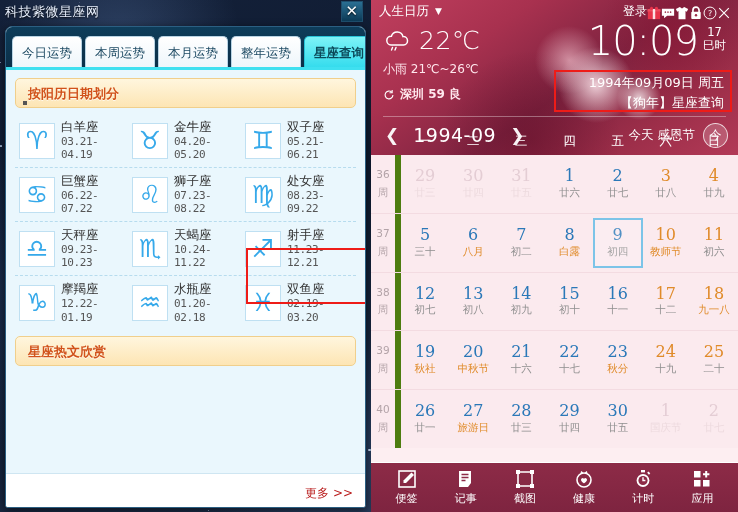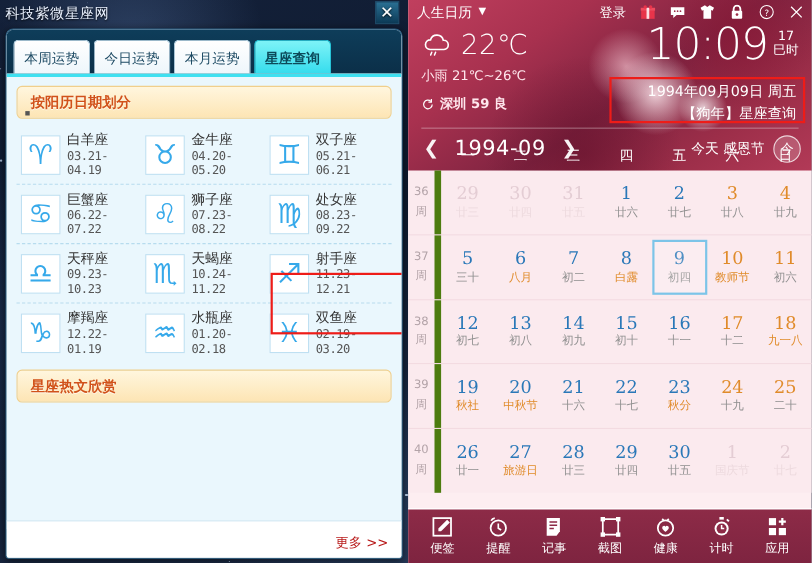--- a/index.html
+++ b/index.html
@@ -120,21 +120,21 @@
       radial-gradient(circle at 160px 140px, rgba(90,10,35,.45), rgba(0,0,0,0) 90px),
       linear-gradient(145deg,#c03f5e 0%,#a8314f 28%,#7e2340 55%,#9c2e49 78%,#b23a57 100%);
     color:#fff;
   }
   #cal-topbar {
     height:22px; display:flex; align-items:center; padding:0 7px 0 8px;
     font-size:12px;
   }
   #cal-app-name { font-size:12.5px; }
   #cal-chevron { margin-left:6px; font-size:9px; }
-  #cal-top-right { margin-left:auto; display:flex; align-items:center; gap:13px; }
+  #cal-top-right { margin-left:auto; display:flex; align-items:flex-end; gap:0; }
   #cal-login { font-size:12px; cursor:pointer; }
   .ticon { width:14px; height:14px; cursor:pointer; display:block; }
   #weather-block { position:absolute; left:12px; top:26px; }
   #wx-line1 { display:flex; align-items:center; gap:6px; }
   #wx-temp { font-size:25px; font-weight:300; letter-spacing:.5px; }
   #wx-desc { font-size:12px; margin-top:6px; color:#ffe7ed; }
   #wx-city { font-size:12px; margin-top:8px; color:#ffe7ed; display:flex; align-items:center; gap:5px;font-weight:bold; }
   #clock-block { position:absolute; right:12px; top:22px; text-align:right; }
   #clock-row { display:flex; align-items:flex-start; justify-content:flex-end; gap:5px; }
   #clock { font-size:40px; font-weight:300; line-height:.95; letter-spacing:-1px; }
@@ -329,23 +329,24 @@
   </div>
 
 <div id="zodiac-window">
   <div id="zw-titlebar">
     <span>科技紫微星座网</span>
     <div id="zw-close">✕</div>
   </div>
 
   <div id="zw-body">
     <div id="zw-tabstrip">
+        <div class="tab">今日运势</div>
         <div class="tab">本周运势</div>
-        <div class="tab">今日运势</div>
         <div class="tab">本月运势</div>
+        <div class="tab">整年运势</div>
         <div class="tab active">星座查询</div>
       </div>
 
     <div id="zw-content">
       <div class="section-head">按阳历日期划分</div>
       <div id="sign-grid">
           <div class="sign-row">
             <div class="sign-cell">
               <div class="sign-icon">♈</div>
               <div class="sign-text">
@@ -722,28 +723,20 @@
   <div id="cal-toolbar">
       <div class="tb-item">
         <svg width="20" height="20" viewBox="0 0 20 20">
           <rect x="2" y="2" width="16" height="16" fill="none" stroke="#fff" stroke-width="1.6"></rect>
           <path d="M14.5 3.5l2.5 2.5L9 14H6.5V11.5z" fill="#fff"></path>
         </svg>
         <span class="tb-label">便签</span>
       </div>
       <div class="tb-item">
         <svg width="20" height="20" viewBox="0 0 20 20">
-          <circle cx="10" cy="11" r="7" fill="none" stroke="#fff" stroke-width="1.6"></circle>
-          <path d="M10 7v4.2l2.6 1.6" stroke="#fff" stroke-width="1.5" fill="none"></path>
-          <path d="M3.5 4.4A4 4 0 016.8 2" stroke="#fff" stroke-width="1.6" fill="none"></path>
-        </svg>
-        <span class="tb-label">提醒</span>
-      </div>
-      <div class="tb-item">
-        <svg width="20" height="20" viewBox="0 0 20 20">
           <path d="M3 2h12v12l-3 4H3z" fill="#fff"></path>
           <path d="M5.5 5.5h7M5.5 8.5h7M5.5 11.5h4" stroke="#8d2b47" stroke-width="1.3"></path>
         </svg>
         <span class="tb-label">记事</span>
       </div>
       <div class="tb-item">
         <svg width="20" height="20" viewBox="0 0 20 20">
           <path d="M3 3h14v14H3z" fill="none" stroke="#fff" stroke-width="1.6"></path>
           <rect x="1" y="1" width="4" height="4" fill="#fff"></rect>
           <rect x="15" y="1" width="4" height="4" fill="#fff"></rect>

